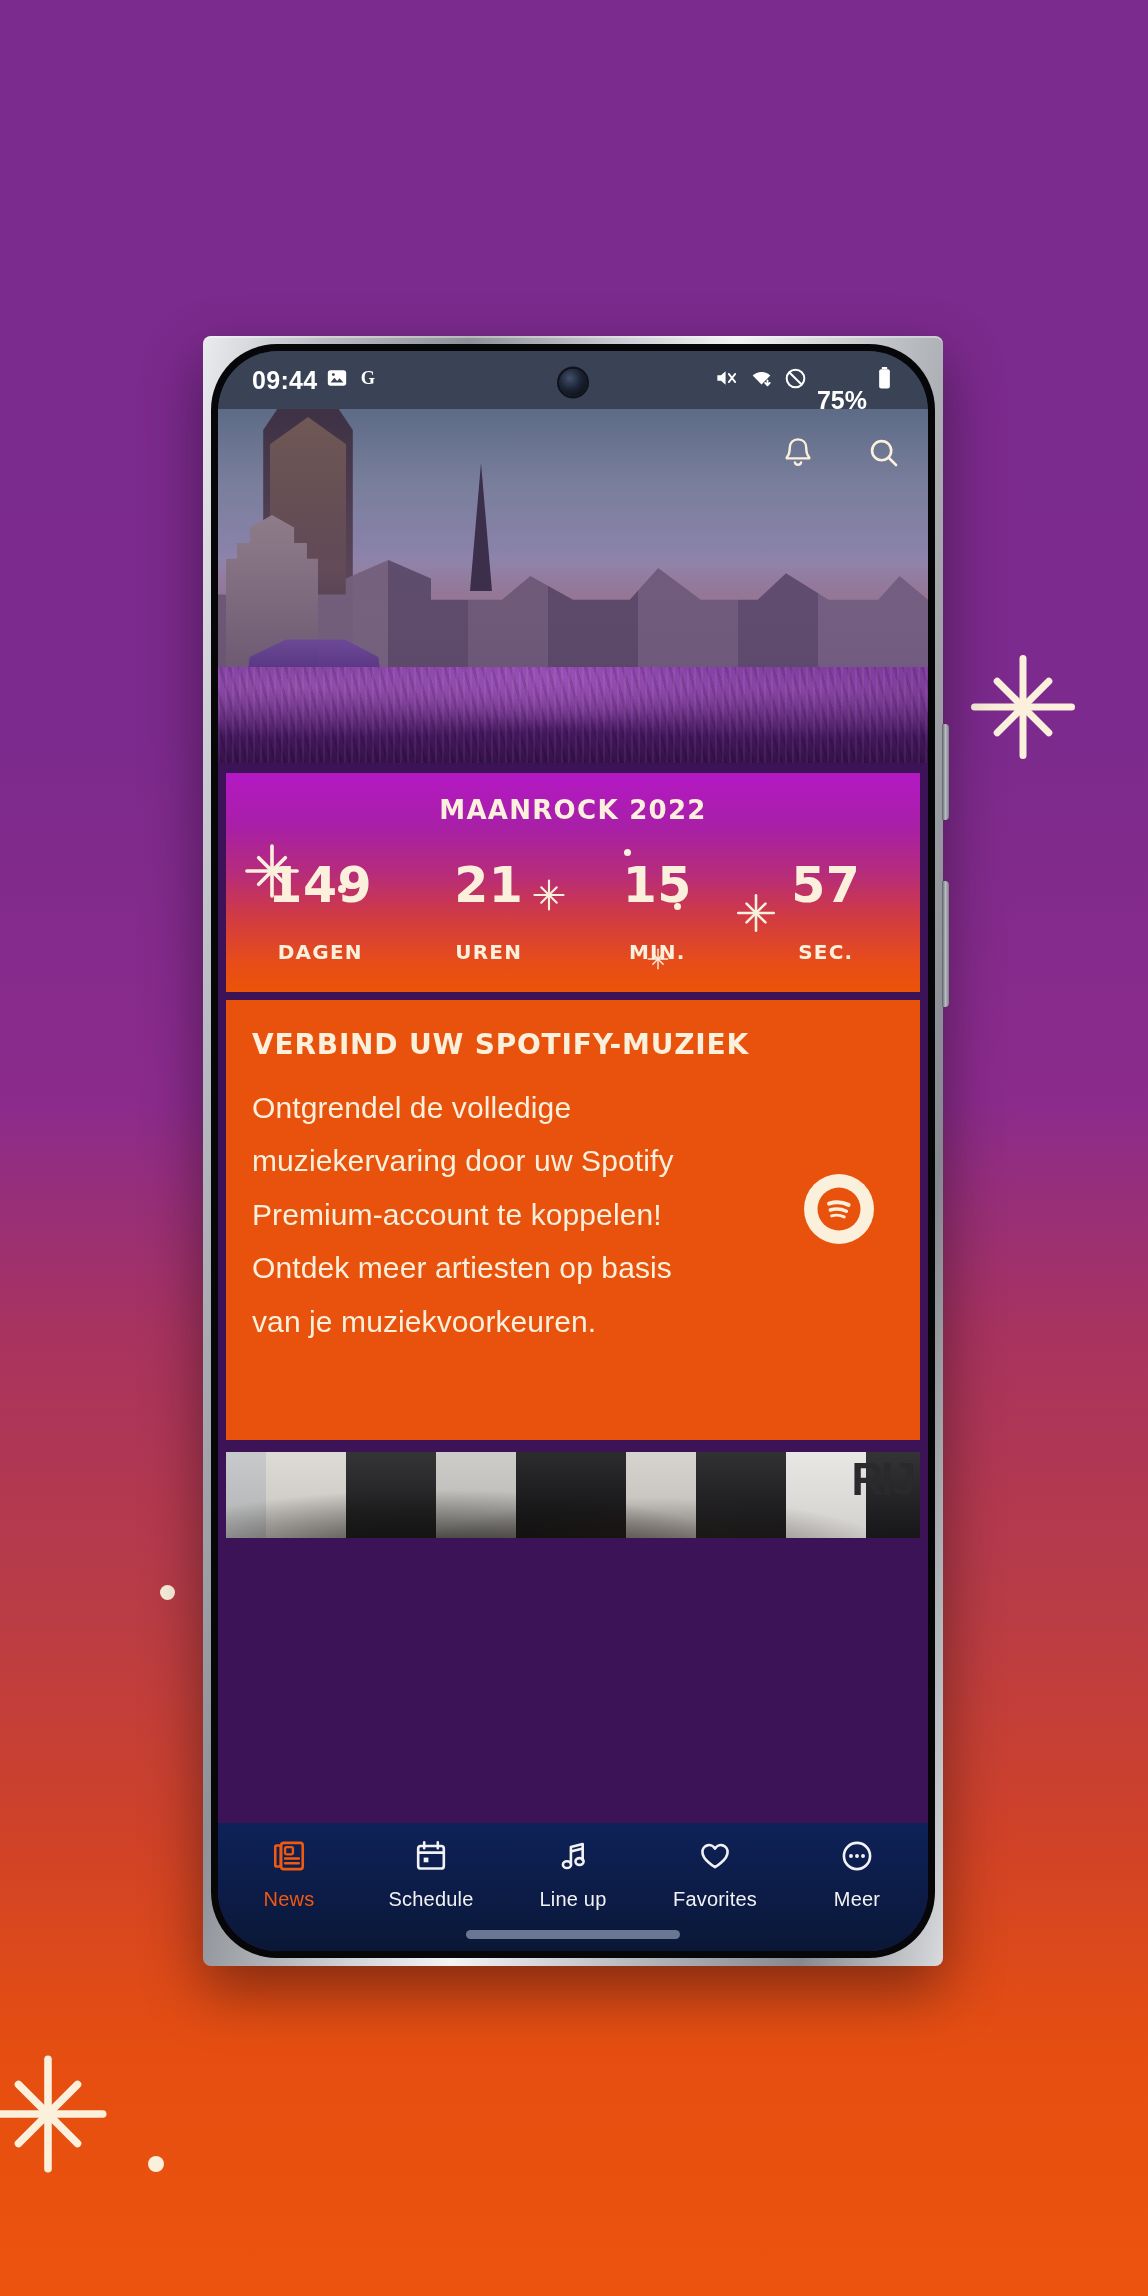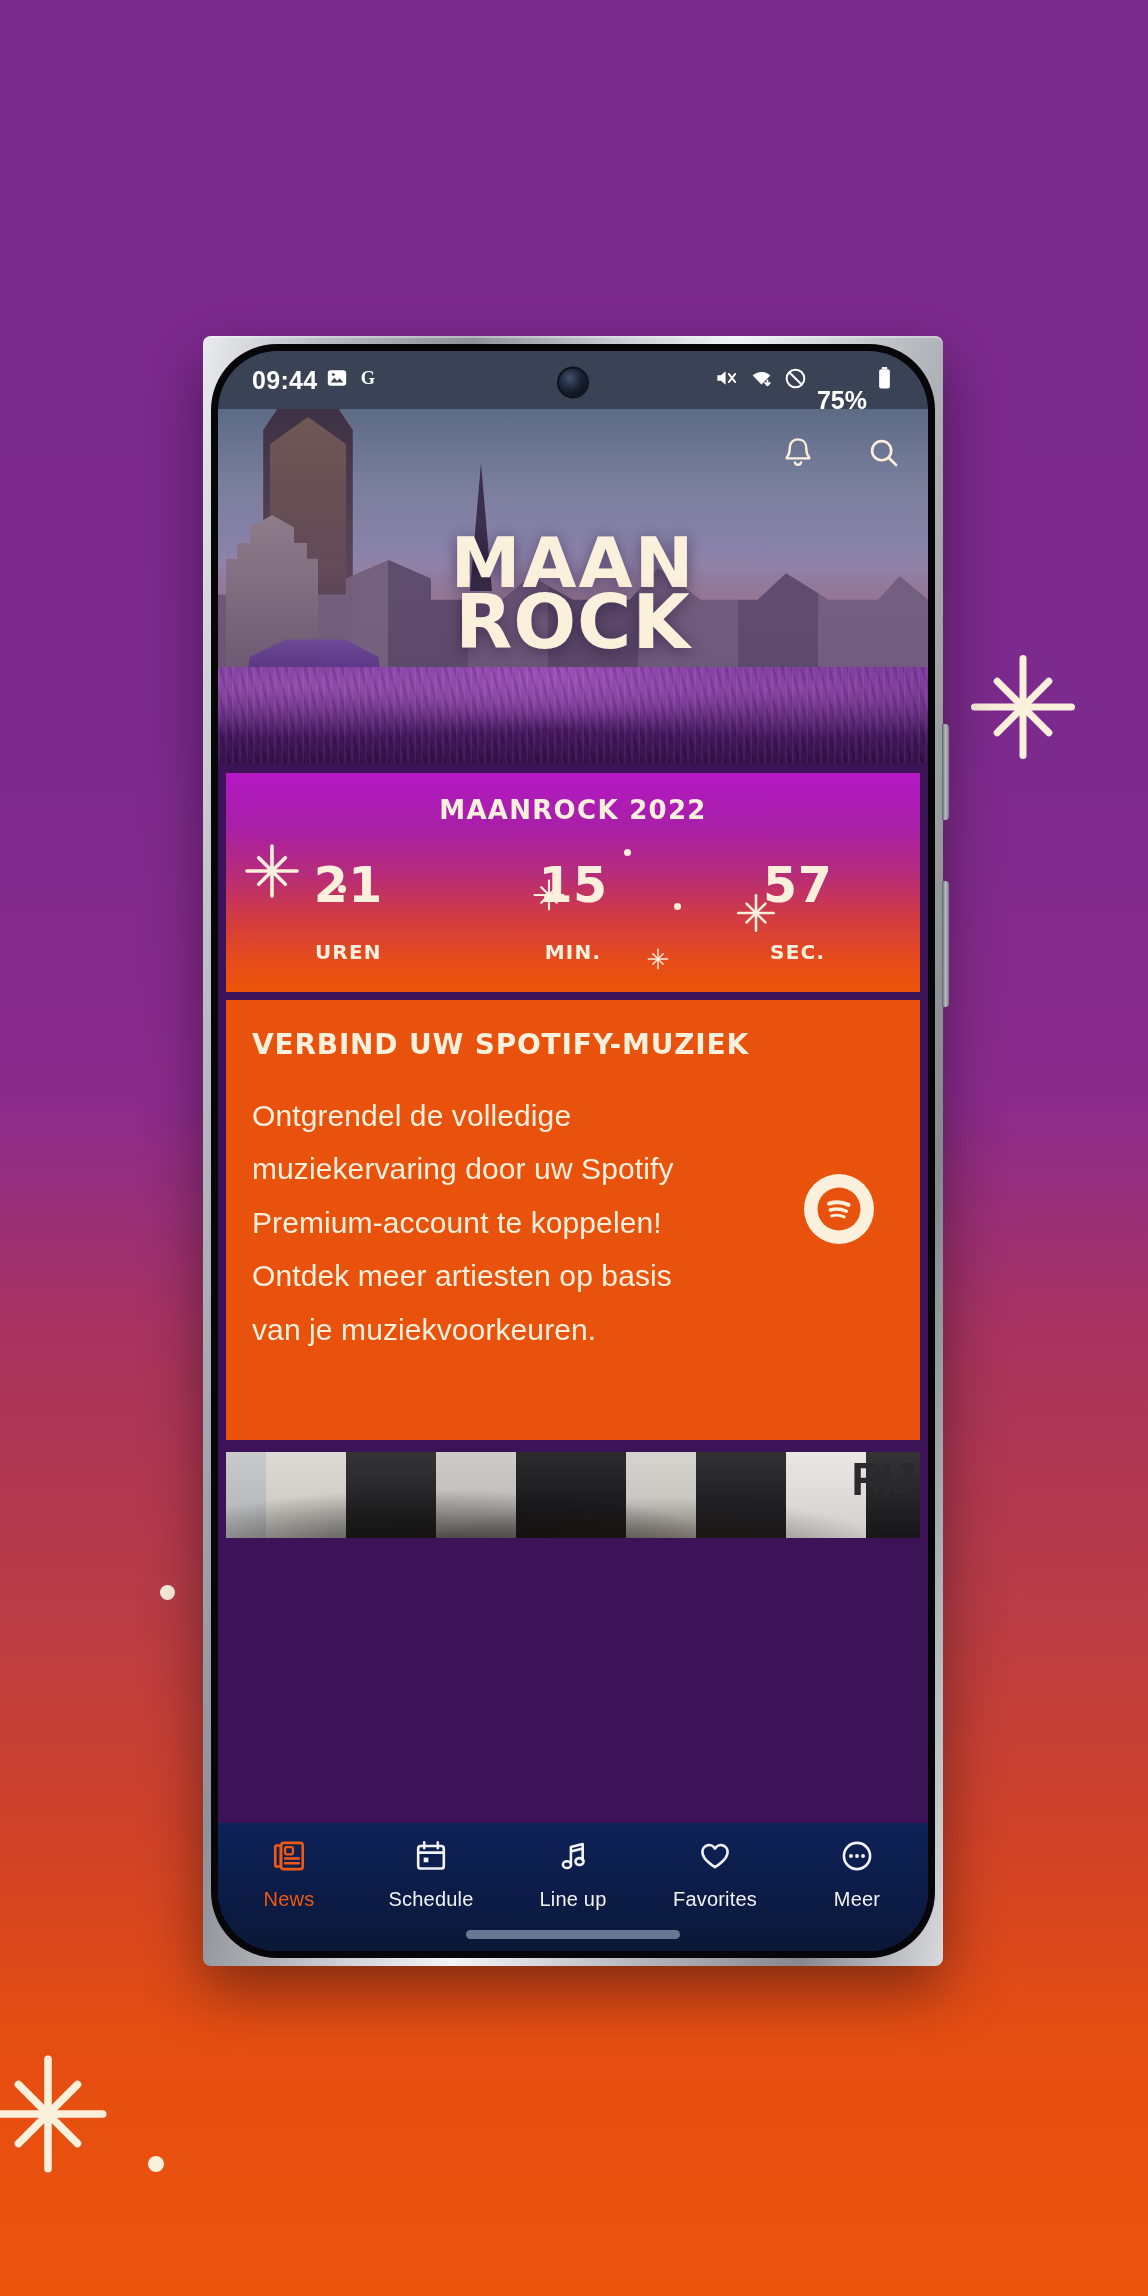--- a/index.html
+++ b/index.html
@@ -230,21 +230,21 @@
     background:#E8520C;
     padding:28px 26px 34px;
     min-height:440px;
   }
   #spotify-title {
     color:#FAF0DC;
     font-family:"DejaVu Sans", sans-serif;
     font-weight:900;
     font-size:28px;
     letter-spacing:.8px;
-    margin-bottom:28px;
+    margin-bottom:20px;
   }
   #spotify-body {
     color:#FAF0DC;
     font-size:30px;
     line-height:1.78;
     max-width:450px;
     letter-spacing:.1px;
   }
   #spotify-logo {
     position:absolute; right:44px; top:172px;
@@ -412,24 +412,20 @@
               </svg>
             </div>
             <div class="hero-ico-btn">
               <svg width="34" height="34" viewBox="0 0 26 26">
                 <circle cx="11.2" cy="11.2" r="7.3" fill="none" stroke="#FAF0DC" stroke-width="2"></circle>
                 <path d="M16.6 16.6l5.6 5.6" stroke="#FAF0DC" stroke-width="2" stroke-linecap="round"></path>
               </svg>
             </div>
           </div>
 
-          <div id="hero-logo">
-            <div class="ln1">MAAN</div>
-            <div class="ln2">ROCK</div>
-          </div>
         </div>
 
         <div id="countdown-card">
 
           <div class="spark" style="left:46px;top:98px;">
             <svg width="62" height="62" viewBox="0 0 120 120" style="position:absolute;left:-31px;top:-31px">
               <g fill="#FAF0DC">
                   <rect x="56.5" y="8" width="7" height="104" rx="3.5"></rect>
                   <rect x="8" y="56.5" width="104" height="7" rx="3.5"></rect>
               <rect x="56.5" y="20" width="7" height="80" rx="3.5" transform="rotate(45 60 60)"></rect>
@@ -466,20 +462,24 @@
               <rect x="56.5" y="20" width="7" height="80" rx="3.5" transform="rotate(-45 60 60)"></rect>
                 </g>
             </svg>
           </div>
           <div class="dot" style="left:112px;top:112px;width:8px;height:8px;"></div>
           <div class="dot" style="left:398px;top:76px;width:7px;height:7px;"></div>
           <div class="dot" style="left:448px;top:130px;width:7px;height:7px;"></div>
 
           <div id="countdown-title">MAANROCK 2022</div>
           <div id="countdown-row">
+            <div class="cd-cell">
+              <div class="cd-value">149</div>
+              <div class="cd-label">DAGEN</div>
+            </div>
             <div class="cd-cell">
               <div class="cd-value">21</div>
               <div class="cd-label">UREN</div>
             </div>
             <div class="cd-cell">
               <div class="cd-value">15</div>
               <div class="cd-label">MIN.</div>
             </div>
             <div class="cd-cell">
               <div class="cd-value">57</div>

